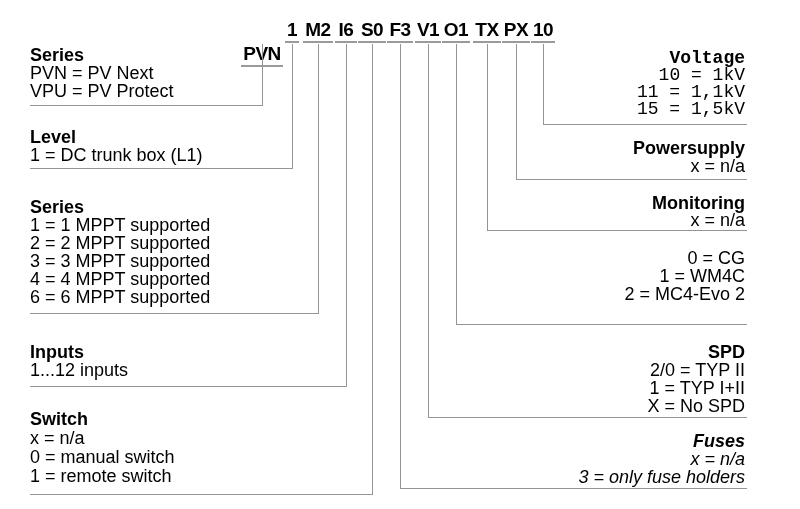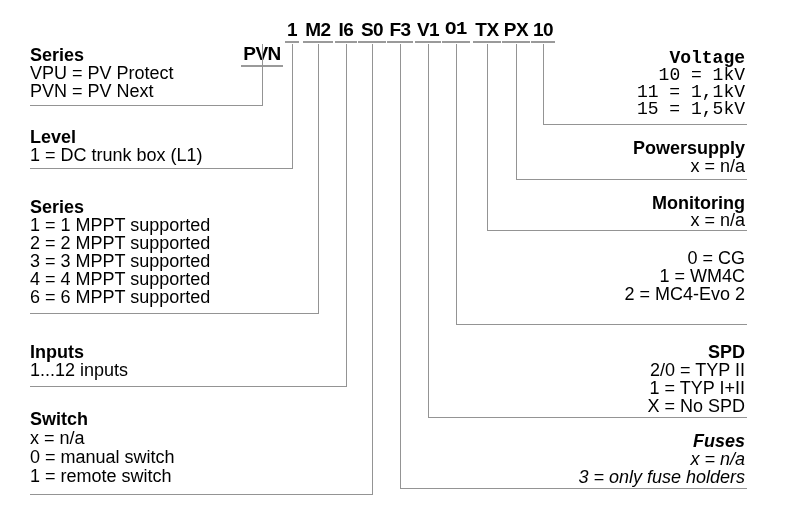--- a/index.html
+++ b/index.html
@@ -60,21 +60,21 @@
 <div class="diagram">
 
   <div>
     <div class="code-seg" style="left:241px; width:42px;margin-top:24px;">PVN</div>
     <div class="code-seg" style="left:285px; width:14px;">1</div>
     <div class="code-seg" style="left:303px; width:30px;">M2</div>
     <div class="code-seg" style="left:335px; width:22px;">I6</div>
     <div class="code-seg" style="left:358px; width:28px;">S0</div>
     <div class="code-seg" style="left:387px; width:26px;">F3</div>
     <div class="code-seg" style="left:415px; width:26px;">V1</div>
-    <div class="code-seg" style="left:442px; width:28px;font-family:Liberation Mono, monospace;">O1</div>
+    <div class="code-seg" style="left:442px; width:28px;">O1</div>
     <div class="code-seg" style="left:473px; width:28px;">TX</div>
     <div class="code-seg" style="left:502px; width:28px;">PX</div>
     <div class="code-seg" style="left:531px; width:24px;">10</div>
   </div>
 
   <div class="vline" style="left:262px; top:44px; height:61px;"></div>
   <div class="vline" style="left:292px; top:44px; height:124px;"></div>
   <div class="vline" style="left:318px; top:44px; height:269px;"></div>
   <div class="vline" style="left:346px; top:44px; height:342px;"></div>
   <div class="vline" style="left:372px; top:44px; height:450px;"></div>
@@ -93,22 +93,22 @@
 
   <div class="hline" style="top:124px; left:543px; width:204px;"></div>
   <div class="hline" style="top:179px; left:516px; width:231px;"></div>
   <div class="hline" style="top:230px; left:487px; width:260px;"></div>
   <div class="hline" style="top:324px; left:456px; width:291px;"></div>
   <div class="hline" style="top:417px; left:428px; width:319px;"></div>
   <div class="hline" style="top:488px; left:400px; width:347px;"></div>
 
   <div class="section left" style="left:30px; top:46px;">
     <div class="sec-title">Series</div>
+    <div class="sec-item">PVN = PV Next</div>
     <div class="sec-item">VPU = PV Protect</div>
-    <div class="sec-item">PVN = PV Next</div>
   </div>
 
   <div class="section left" style="left:30px; top:128px;">
     <div class="sec-title">Level</div>
     <div class="sec-item">1 = DC trunk box (L1)</div>
   </div>
 
   <div class="section left" style="left:30px; top:198px;">
     <div class="sec-title">Series</div>
     <div class="sec-item">1 = 1 MPPT supported</div>

